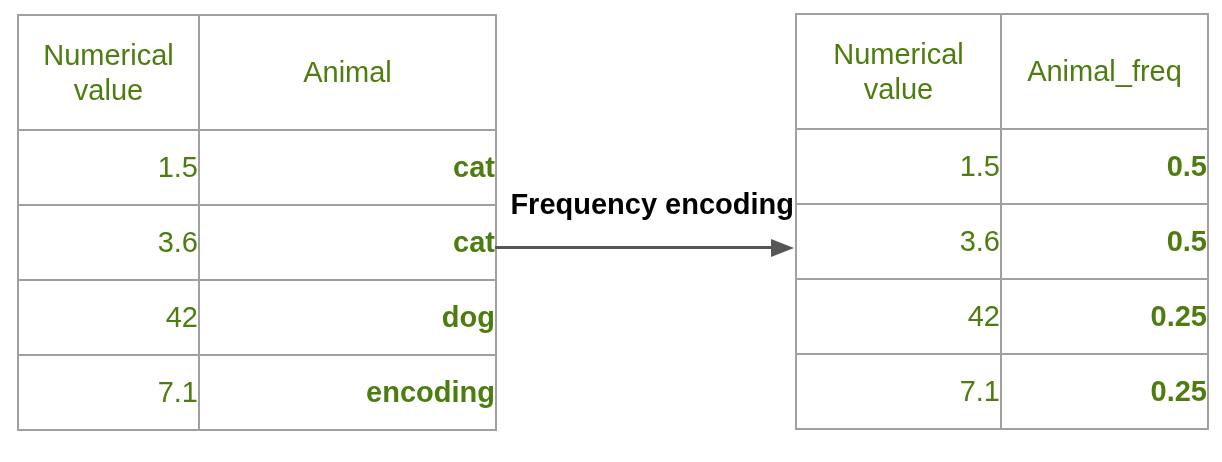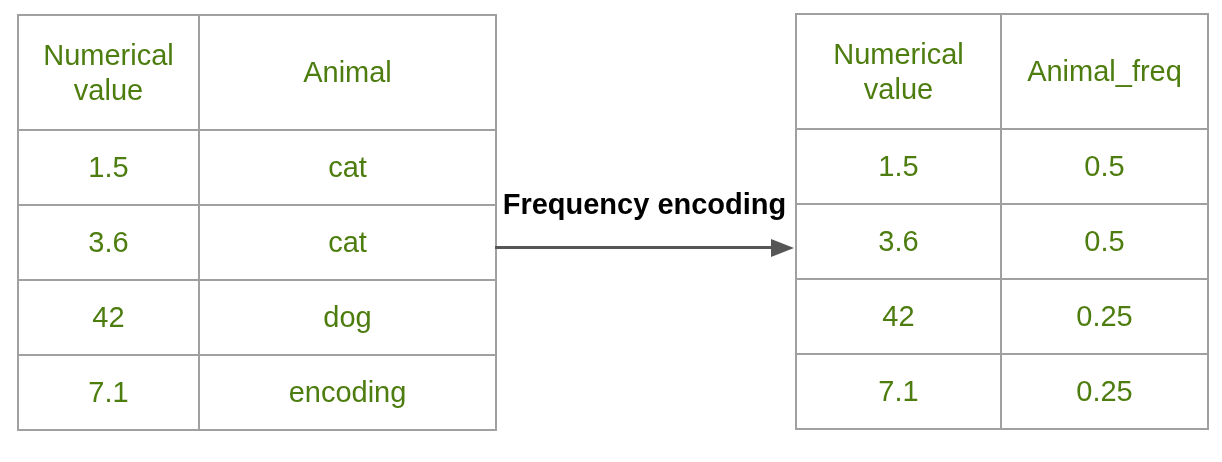--- a/index.html
+++ b/index.html
@@ -31,41 +31,43 @@
     vertical-align: middle;
     text-align: center;
     overflow: hidden;
   }
   table.data-table thead th {
     height: 113px;
     font-weight: normal;
   }
   table.data-table tbody td {
     height: 73px;
+    text-align: right;
   }
   td.cell-left {
     text-align: left;
     padding-left: 18px;
+    font-weight: bold;
   }
   table.table-left {
     left: 17px;
     top: 14px;
     width: 478px;
   }
   table.table-right {
     left: 795px;
     top: 13px;
     width: 412px;
   }
   .arrow-label {
     position: absolute;
     left: 495px;
     top: 188px;
     width: 299px;
-    text-align: center;
+    text-align: right;
     font-size: 29px;
     font-weight: bold;
     white-space: nowrap;
   }
   .arrow-line {
     position: absolute;
     left: 495px;
     top: 246px;
     width: 278px;
     height: 3px;

